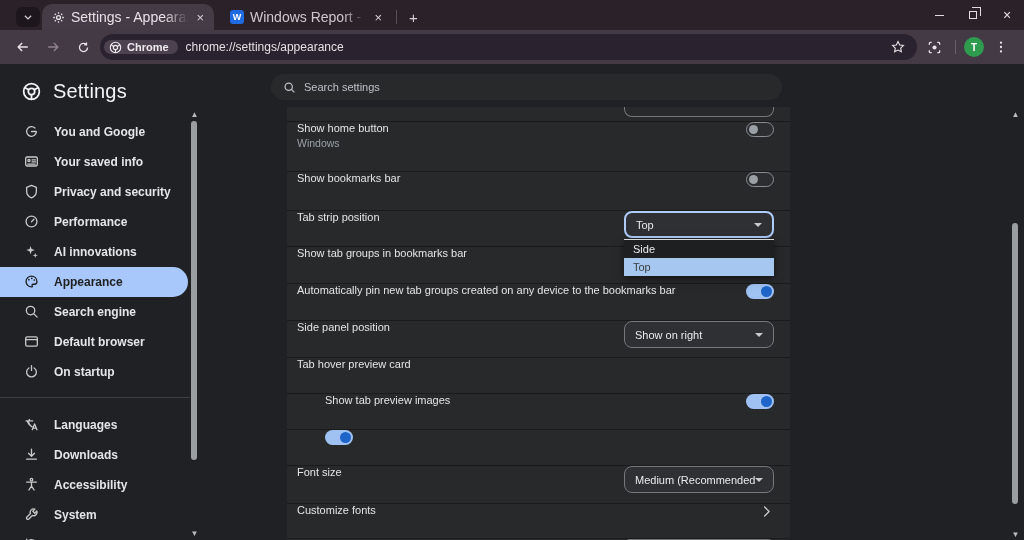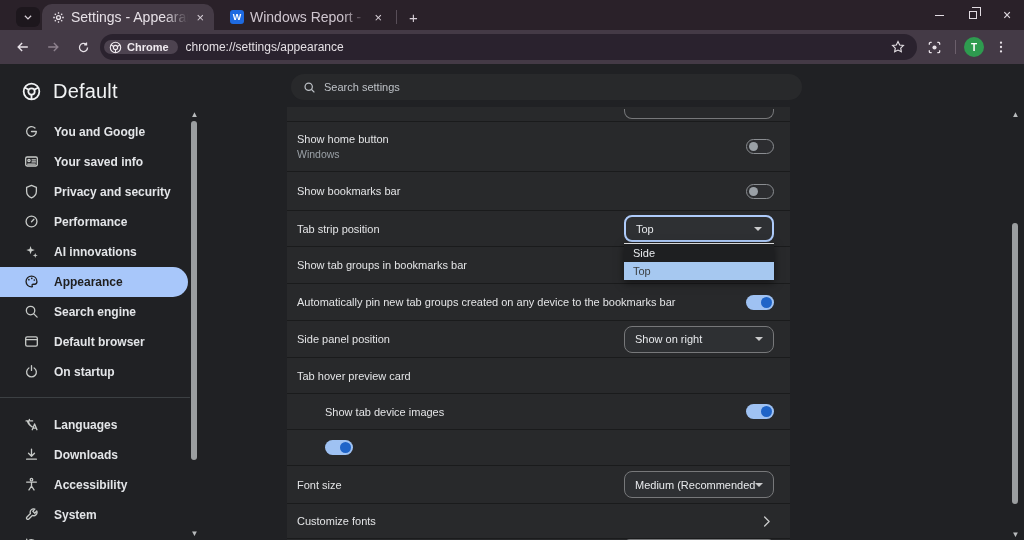--- a/index.html
+++ b/index.html
@@ -54,26 +54,26 @@
 
   
   .vscroll { position:absolute; top:0; bottom:0; width:9px; }
   .vscroll .arrow { position:absolute; left:0; width:9px; height:9px; color:#aab; font-size:8px; line-height:9px; text-align:center; color:#b9bcbe; }
   .vscroll .thumb { position:absolute; left:1px; width:6px; border-radius:3px; background:#9b9ea0; }
   .scroll-left { left:190px; }
   .scroll-right { right:4px; }
 
   
   .main { position:absolute; left:199px; top:0; right:0; bottom:0; }
-  .searchbar { position:absolute; left:92px; top:10px; width:511px; height:26px; background:#28292b; border-radius:13px;
+  .searchbar { position:absolute; left:72px; top:10px; width:511px; height:26px; background:#28292b; border-radius:13px;
                display:flex; align-items:center; gap:8px; padding:0 12px; }
   .searchbar .icon { color:#bdc1c6; }
   .searchbar .ph { font-size:11px; color:#bdc1c6; }
   .list { position:absolute; left:88px; top:43px; width:503px; }
-  .row { background:#28292b; display:flex; align-items:center; padding:0 16px 0 10px; position:relative; }
+  .row { background:#28292b; display:flex; padding:0 16px 0 10px; position:relative; }
   .row + .row { border-top:1px solid #1a1b1c; }
   .row .labels { flex:1; padding-right:10px; }
   .row .label { font-size:11px; color:#e3e4e6; }
   .row .sublabel { font-size:10.5px; color:#9aa0a6; margin-top:3px; }
   .row.indent { padding-left:38px; }
 
   .toggle { width:28px; height:15px; border-radius:8px; position:relative; flex:0 0 auto; }
   .toggle.on { background:#9fc2f3; }
   .toggle.on .knob { position:absolute; right:2px; top:2px; width:11px; height:11px; border-radius:50%; background:#1f64c8; }
   .toggle.off { background:#2c2d30; border:1px solid #8a8d91; }
@@ -202,21 +202,21 @@
 
   <div class="sidebar">
     <div class="sb-header">
       <span>
         <svg width="19" height="19" viewBox="0 0 16 16" fill="none" stroke="#f1f3f4" stroke-width="1.5">
           <circle cx="8" cy="8" r="6.6"></circle>
             <circle cx="8" cy="8" r="2.7"></circle>
             <path d="M8 10.7v3.9M10.3 6.6l3.5-2M5.7 6.6l-3.5-2"></path>
         </svg>
       </span>
-      <span class="sb-title">Default</span>
+      <span class="sb-title">Settings</span>
     </div>
     <nav id="sidebar-nav">
         <div class="sb-item">
           <span class="icon">
             <svg width="15" height="15" viewBox="0 0 16 16" fill="none" stroke="currentColor" stroke-width="1.4" stroke-linecap="round" stroke-linejoin="round">
               <path d="M13.2 8a5.2 5.2 0 1 1-1.5-3.7M13.2 8H8"></path>
             </svg>
           </span>
           <span>You and Google</span>
         </div>
@@ -416,21 +416,21 @@
             </div>
           </div>
         </div>
         <div class="row" style="height: 36px;">
           <div class="labels">
             <div class="label">Tab hover preview card</div>
           </div>
         </div>
         <div class="row indent" style="height: 36px;">
           <div class="labels">
-            <div class="label">Show tab device images</div>
+            <div class="label">Show tab preview images</div>
           </div>
           <div class="toggle on">
             <span class="knob"></span>
           </div>
         </div>
         <div class="row indent" style="height: 36px;">
           <div class="toggle on">
             <span class="knob"></span>
           </div>
         </div>

